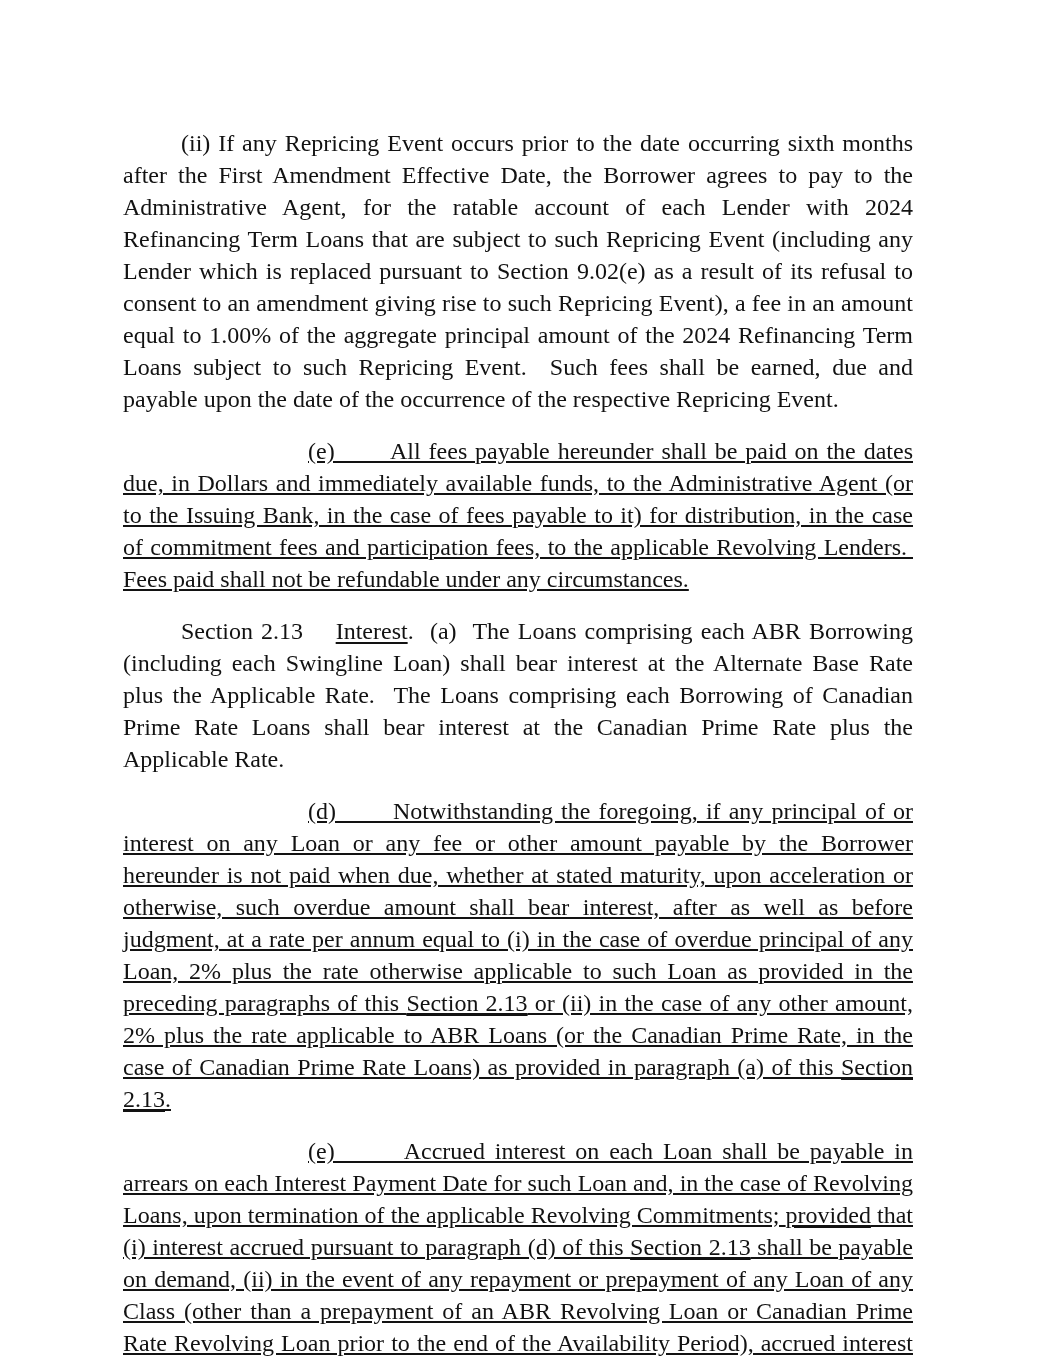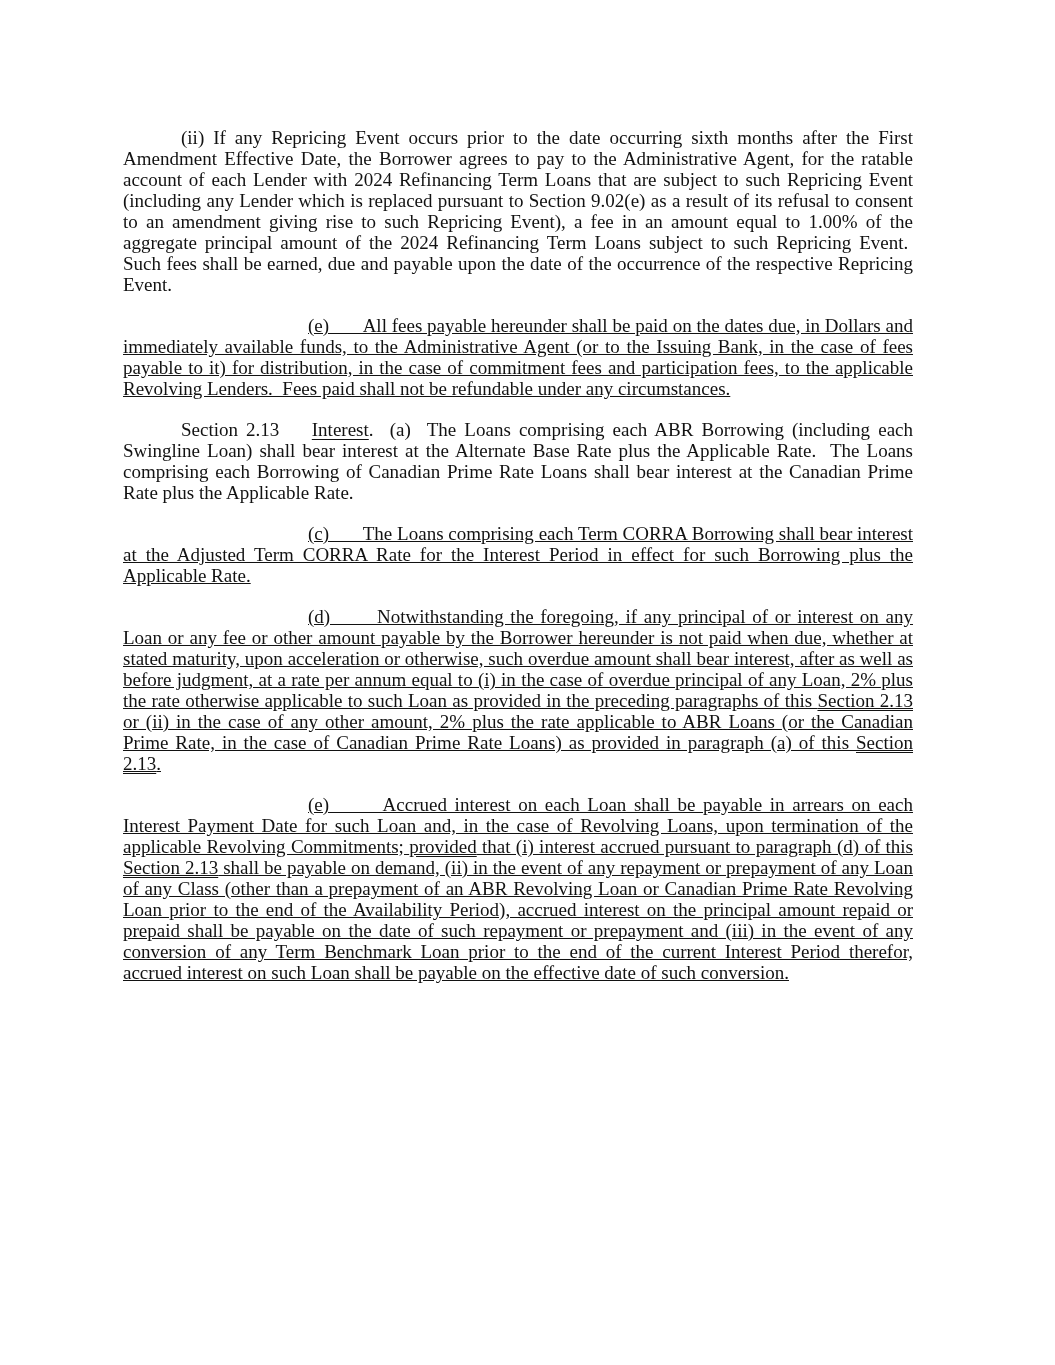--- a/index.html
+++ b/index.html
@@ -17,22 +17,22 @@
     overflow: hidden;
   }
   .content {
     position: absolute;
     left: 123px;
     top: 127px;
     width: 808px;
   }
   p.para {
     margin: 0 18px 20px 0;
-    font-size: 19px;
-    line-height: 21px;
+    font-size: 24px;
+    line-height: 32px;
     text-align: justify;
   }
   .indent-small { text-indent: 58px; }
   .indent-large { text-indent: 185px; text-decoration: underline; }
   .u { text-decoration: underline; text-underline-offset: 3px; }
   .page-number {
     position: absolute;
     top: 1278px;
     left: 0;
     width: 100%;
@@ -42,17 +42,16 @@
   }
 </style>
 </head>
 <body>
 
 <div class="page">
   <div class="content">
       <p class="para indent-small"><span>(ii) If any Repricing Event occurs prior to the date occurring sixth months after the First Amendment Effective Date, the Borrower agrees to pay to the Administrative Agent, for the ratable account of each Lender with 2024 Refinancing Term Loans that are subject to such Repricing Event (including any Lender which is replaced pursuant to Section 9.02(e) as a result of its refusal to consent to an amendment giving rise to such Repricing Event), a fee in an amount equal to 1.00% of the aggregate principal amount of the 2024 Refinancing Term Loans subject to such Repricing Event.&nbsp; Such fees shall be earned, due and payable upon the date of the occurrence of the respective Repricing Event.</span></p>
       <p class="para indent-large"><span>(e)&nbsp;&nbsp;&nbsp;&nbsp;&nbsp;&nbsp;&nbsp;All fees payable hereunder shall be paid on the dates due, in Dollars and immediately available funds, to the Administrative Agent (or to the Issuing Bank, in the case of fees payable to it) for distribution, in the case of commitment fees and participation fees, to the applicable Revolving Lenders.&nbsp; Fees paid shall not be refundable under any circumstances.</span></p>
       <p class="para indent-small"><span>Section 2.13&nbsp;&nbsp;&nbsp;&nbsp;</span><span class="u">Interest</span><span>.&nbsp; (a)&nbsp; The Loans comprising each ABR Borrowing (including each Swingline Loan) shall bear interest at the Alternate Base Rate plus the Applicable Rate.&nbsp; The Loans comprising each Borrowing of Canadian Prime Rate Loans shall bear interest at the Canadian Prime Rate plus the Applicable Rate.</span></p>
-      <p class="para indent-large"><span>(c)&nbsp;&nbsp;&nbsp;&nbsp;&nbsp;&nbsp;&nbsp;The Loans comprising each Term CORRA Borrowing shall bear interest at the Adjusted Term CORRA Rate for the Interest Period in effect for such Borrowing plus the Applicable Rate.</span></p>
       <p class="para indent-large"><span>(d)&nbsp;&nbsp;&nbsp;&nbsp;&nbsp;&nbsp;&nbsp;Notwithstanding the foregoing, if any principal of or interest on any Loan or any fee or other amount payable by the Borrower hereunder is not paid when due, whether at stated maturity, upon acceleration or otherwise, such overdue amount shall bear interest, after as well as before judgment, at a rate per annum equal to (i) in the case of overdue principal of any Loan, 2% plus the rate otherwise applicable to such Loan as provided in the preceding paragraphs of this </span><span class="u">Section 2.13</span><span> or (ii) in the case of any other amount, 2% plus the rate applicable to ABR Loans (or the Canadian Prime Rate, in the case of Canadian Prime Rate Loans) as provided in paragraph (a) of this </span><span class="u">Section 2.13</span><span>.</span></p>
       <p class="para indent-large"><span>(e)&nbsp;&nbsp;&nbsp;&nbsp;&nbsp;&nbsp;&nbsp;Accrued interest on each Loan shall be payable in arrears on each Interest Payment Date for such Loan and, in the case of Revolving Loans, upon termination of the applicable Revolving Commitments; </span><span class="u">provided</span><span> that (i) interest accrued pursuant to paragraph (d) of this </span><span class="u">Section 2.13</span><span> shall be payable on demand, (ii) in the event of any repayment or prepayment of any Loan of any Class (other than a prepayment of an ABR Revolving Loan or Canadian Prime Rate Revolving Loan prior to the end of the Availability Period), accrued interest on the principal amount repaid or prepaid shall be payable on the date of such repayment or prepayment and (iii) in the event of any conversion of any Term Benchmark Loan prior to the end of the current Interest Period therefor, accrued interest on such Loan shall be payable on the effective date of such conversion.</span></p>
     </div>
 </div>
 
 </body></html>

